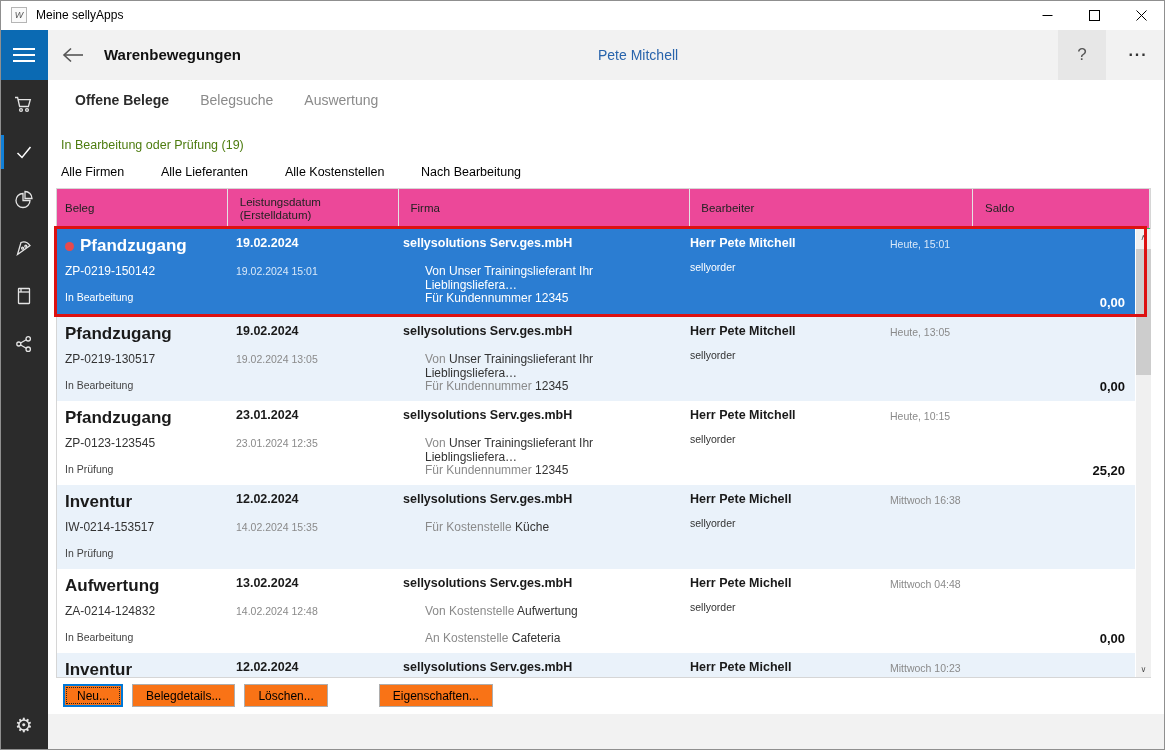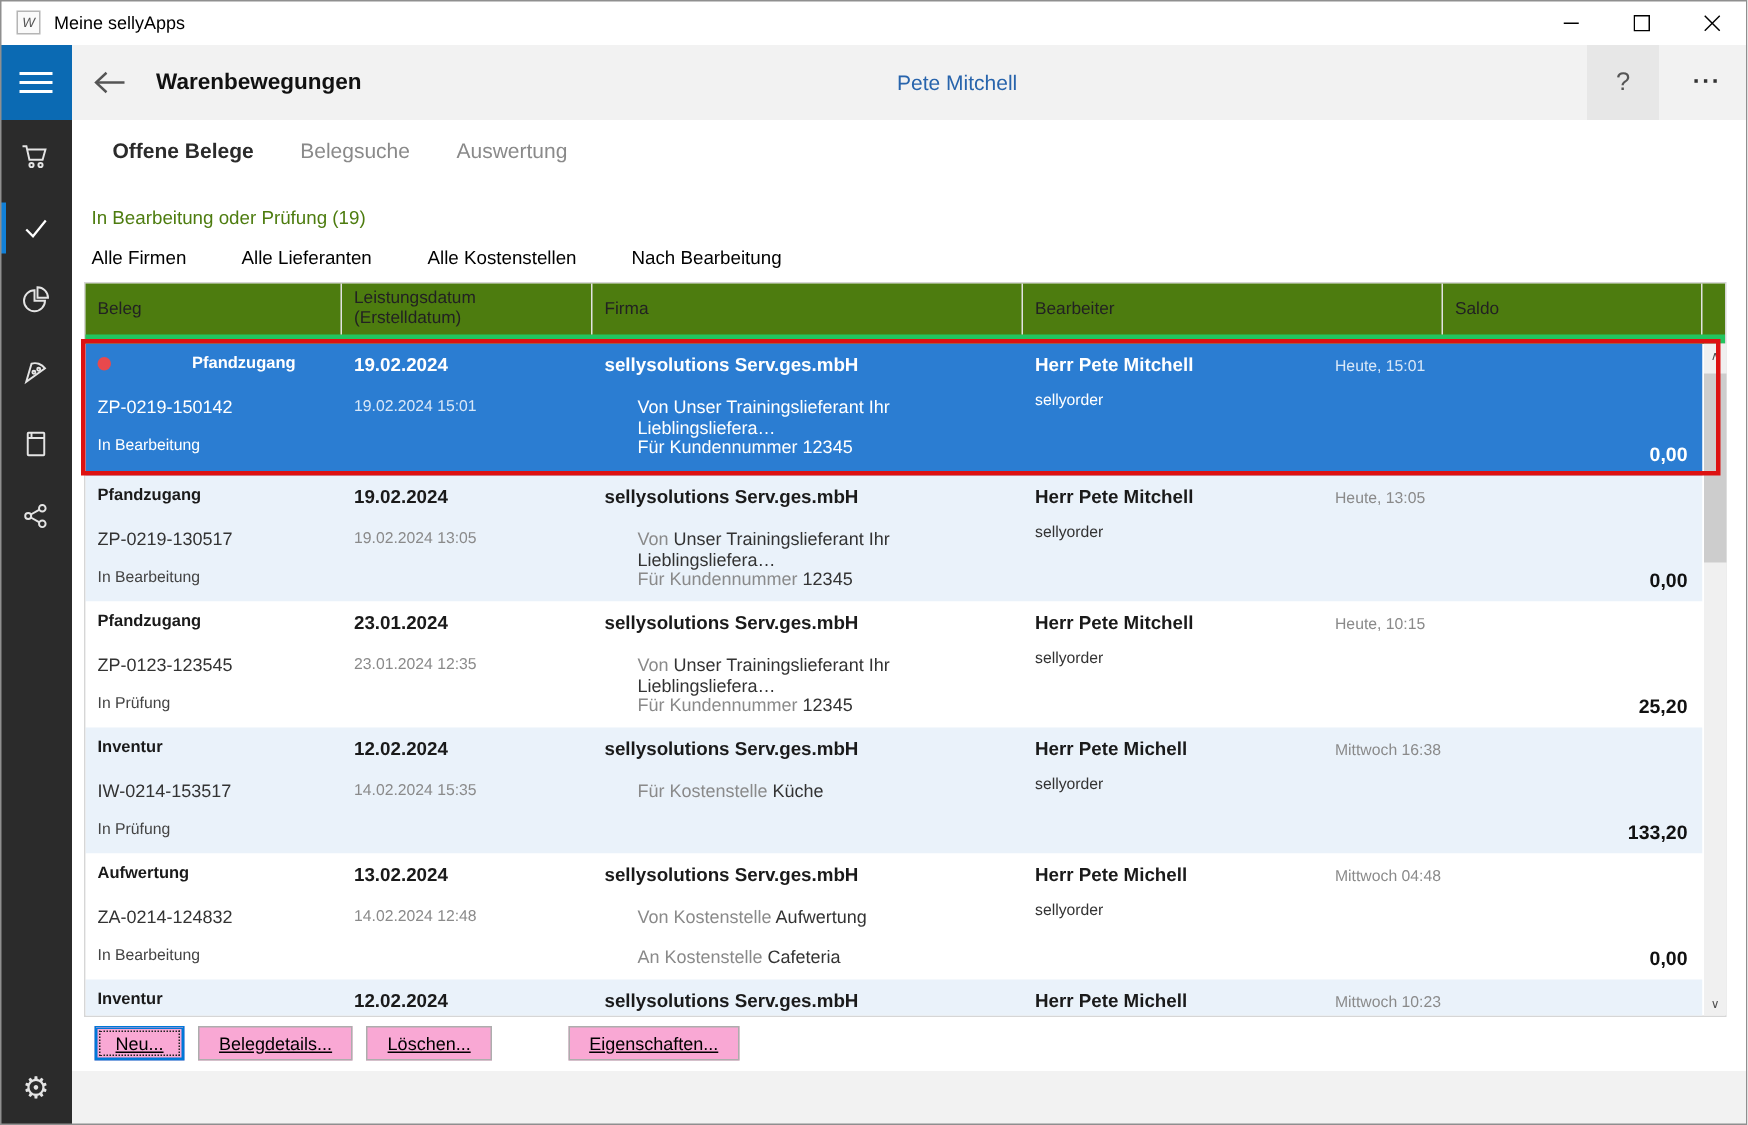--- a/index.html
+++ b/index.html
@@ -47,31 +47,31 @@
   .tabs { position:absolute; left:27px; top:12px; display:flex; gap:31px; font-size:14px; }
   .tab { color:#8a8a8a; cursor:default; }
   .tab.active { color:#2b2b2b; font-weight:bold; }
 
   .status-link { position:absolute; left:13px; top:58px; font-size:12.5px; color:#4d7c0f; cursor:pointer; }
   .filter { position:absolute; top:85px; font-size:12.5px; color:#000; cursor:default; }
   .f0 { left:13px; } .f1 { left:113px; } .f2 { left:237px; } .f3 { left:373px; }
 
   
   .table-wrap { position:absolute; left:8px; top:108px; width:1095px; height:490px; border:1px solid #d6d6d6; background:#fff; }
-  .thead { display:flex; height:40px; border-bottom:6px solid #22c55e; background:#4d7c0f; }
+  .thead { display:flex; height:40px; border-bottom:1px solid #22c55e; background:#ec4899;justify-content:space-between; }
   .th { border-right:1px solid #e3e3e3; padding-left:8px; display:flex; flex-direction:column; justify-content:center;
         font-size:11.5px; color:#222; line-height:13px; }
   .tbody { position:relative; width:1078px; height:448px; overflow:hidden; }
   .row { position:relative; display:flex; height:84px; background:#fff; }
   .row.alt { background:#eaf2fa; }
   .row.selected { height:88px; background:#2b7dd2; }
   .cell { position:relative; height:100%; }
   .c0 { width:171px; } .c1 { width:167px; } .c2 { width:287px; } .c3 { width:280px; } .c4 { width:173px; }
 
-  .line-title { position:absolute; left:8px; top:7px; font-size:11px; font-weight:bold; color:#1a1a1a; display:flex; align-items:center;gap:48px; }
+  .line-title { position:absolute; left:8px; top:7px; font-size:17px; font-weight:bold; color:#1a1a1a; display:flex; align-items:center; }
   .dot { width:9px; height:9px; border-radius:50%; background:#e8494d; margin-right:6px; flex:0 0 auto; }
   .line-number { position:absolute; left:8px; top:35px; font-size:12px; color:#333; }
   .line-status { position:absolute; left:8px; top:62px; font-size:10.5px; color:#444; }
   .line-date { position:absolute; left:8px; top:7px; font-size:12.5px; font-weight:bold; color:#1a1a1a; }
   .line-created { position:absolute; left:8px; top:36px; font-size:10.5px; color:#8a8a8a; }
   .firma-name { position:absolute; left:8px; top:7px; font-size:12.5px; font-weight:bold; color:#1a1a1a; }
   .firma-line { position:absolute; left:30px; font-size:12px; }
   .firma-line .lbl { color:#8a8a8a; }
   .firma-line .val { color:#333; }
   .fl0 { top:35px; } .fl1 { top:62px; }
@@ -92,22 +92,22 @@
                   font-family:"DejaVu Sans", sans-serif; font-size:8px; color:#505050; }
   .arr-up { top:1px; } .arr-down { bottom:1px; }
   .vthumb { position:absolute; left:0; top:20px; width:15px; height:126px; background:#cdcdcd; }
 
   
   .annotation { position:absolute; left:6px; top:146px; width:1093px; height:91px;
                 border:3px solid #dd1111; pointer-events:none; z-index:50; }
 
   
   .actions { position:absolute; left:15px; top:604px; display:flex; }
-  .btn { height:23px; padding:0 13px; margin-right:9px; background:#f9a8d4; border:1px solid #adadad;
-         font-family:"Liberation Sans", sans-serif; font-size:12px; color:#000; cursor:default;text-decoration:underline; }
+  .btn { height:23px; padding:0 13px; margin-right:9px; background:#f97316; border:1px solid #adadad;
+         font-family:"Liberation Sans", sans-serif; font-size:12px; color:#000; cursor:default; }
   .btn.primary { border:1px solid #0078d7; box-shadow:0 0 0 1px #0078d7 inset; outline:1px dotted #222; outline-offset:-4px; }
   .btn.gap { margin-left:42px;text-align:center; }
   .bottom-strip { position:absolute; left:0; top:634px; width:1117px; height:36px; background:#f2f2f2; }
 </style>
 </head>
 <body>
 
 <div class="titlebar">
   <div class="app-icon">W</div>
   <div class="titlebar-title">Meine sellyApps</div>
@@ -324,23 +324,20 @@
           </div>
           <div class="cell c2">
             <div class="firma-name">sellysolutions Serv.ges.mbH</div>
             <div class="firma-line fl0"><span class="lbl">Für Kostenstelle </span><span class="val">Küche</span></div>
           </div>
           <div class="cell c3">
             <div class="bearb-name">Herr Pete Michell</div>
             <div class="bearb-acc">sellyorder</div>
             <div class="bearb-time">Mittwoch 16:38</div>
           </div>
-          <div class="cell c4">
-            <div class="saldo-val">133,20</div>
-          </div>
         </div>
         <div class="row">
           <div class="cell c0">
             <div class="line-title">
               <span>Aufwertung</span>
             </div>
             <div class="line-number">ZA-0214-124832</div>
             <div class="line-status">In Bearbeitung</div>
           </div>
           <div class="cell c1">

